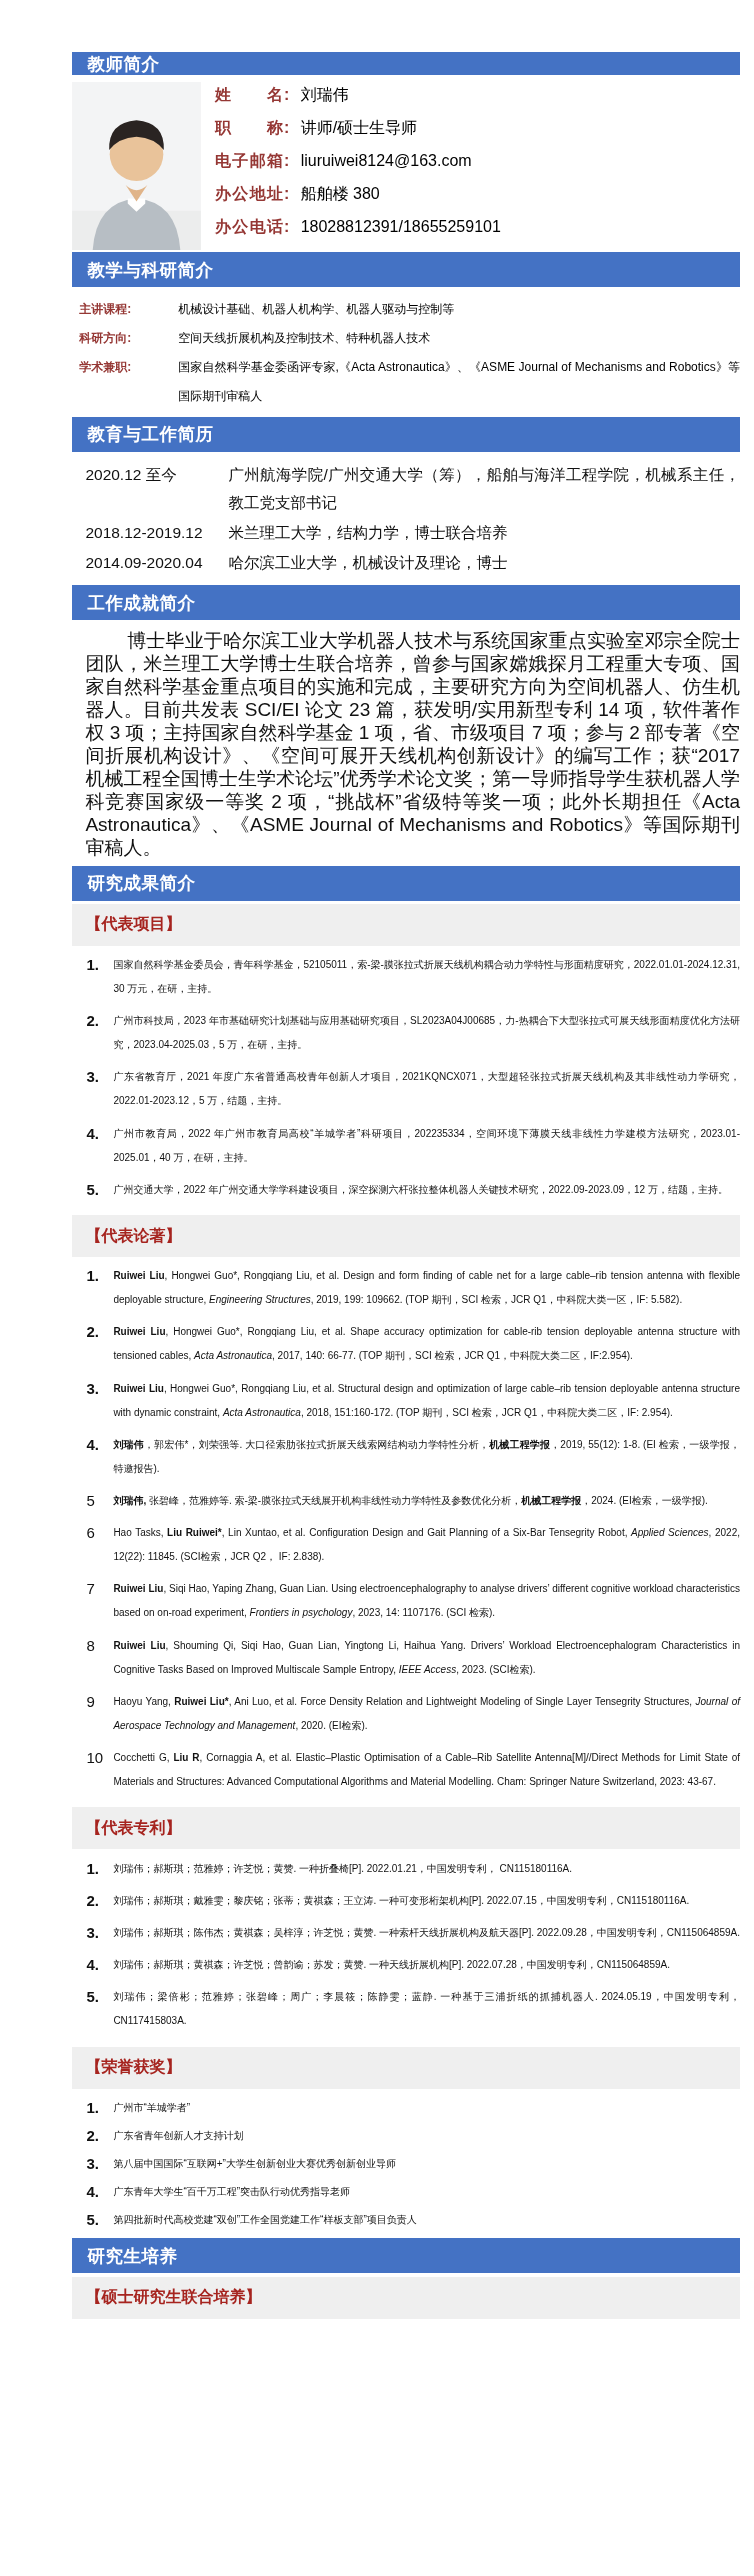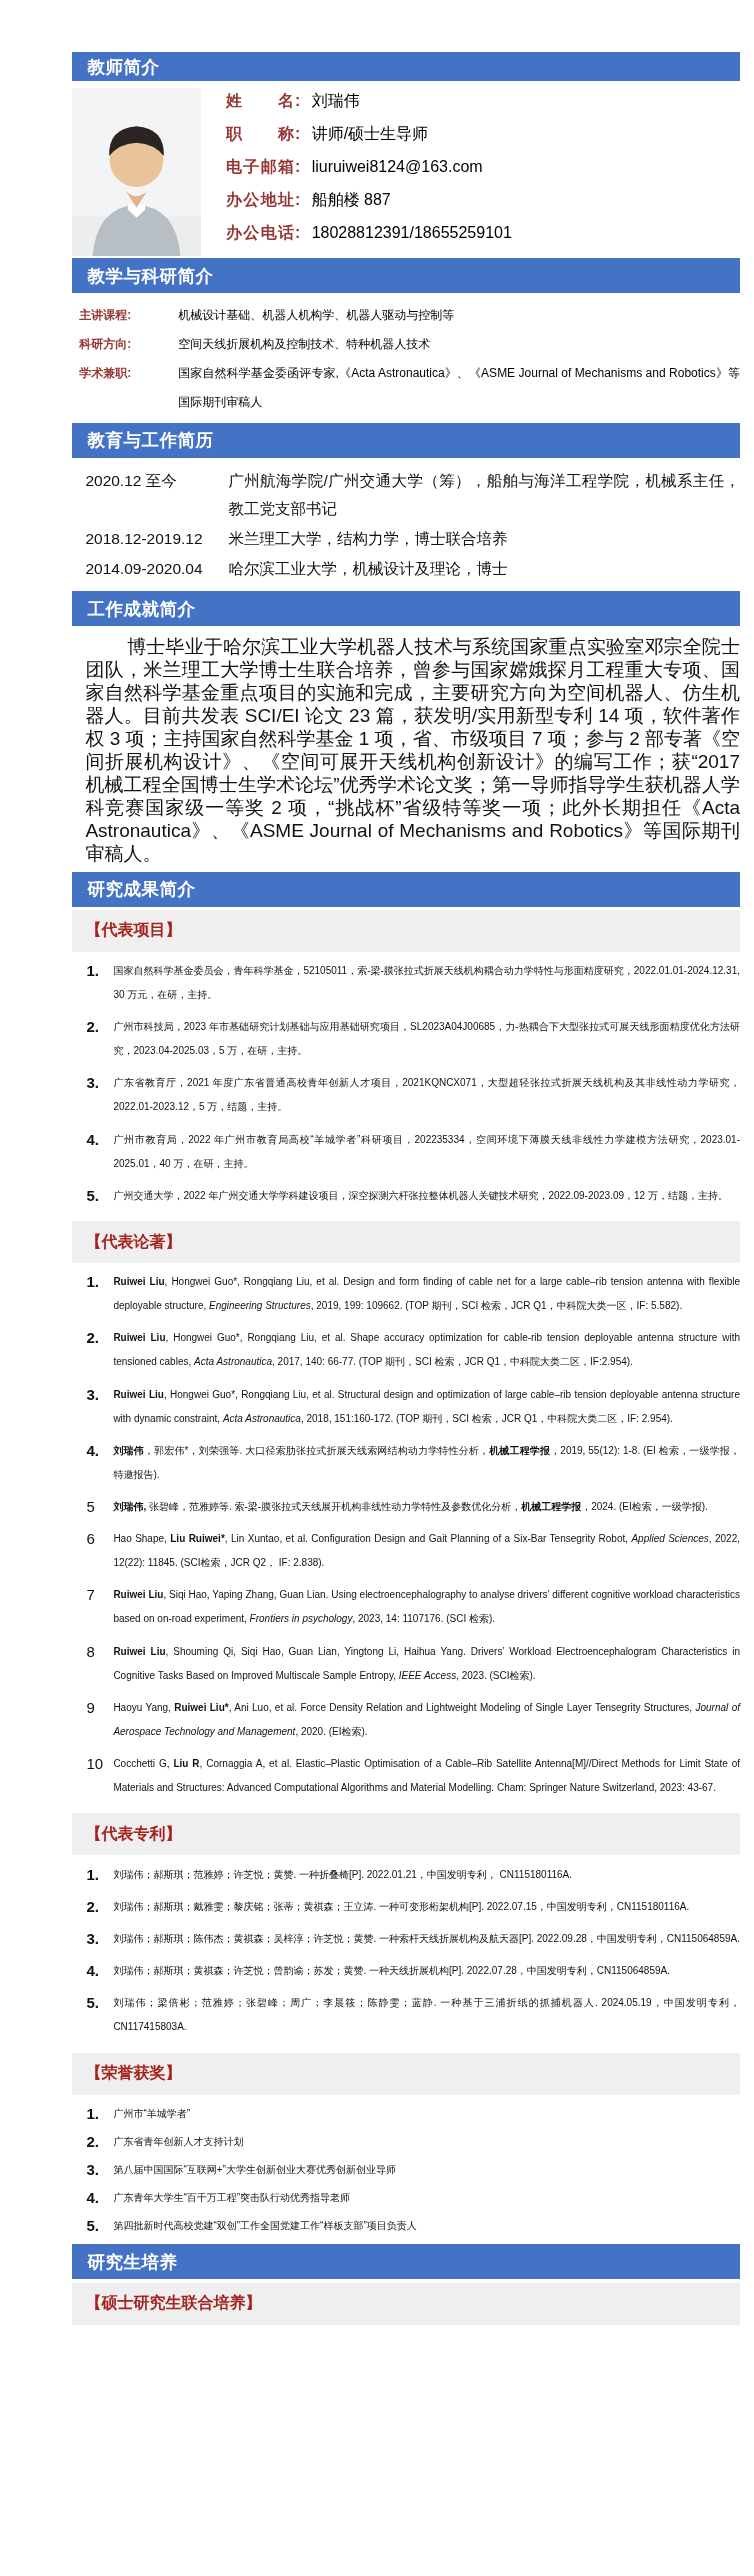--- a/index.html
+++ b/index.html
@@ -7,32 +7,32 @@
   body {
     width:754px; height:2760px; overflow:hidden;
     font-family:"Liberation Sans","DejaVu Sans",sans-serif;
     color:#111;
   }
   .page { margin-left:72px; width:668px; padding-top:52px; }
 
   
   .banner {
     background:#4472C4; color:#fff; font-weight:bold;
-    font-size:17.5px; height:29px; display:flex; align-items:center;
+    font-size:17.5px; height:23px; display:flex; align-items:center;
     padding-left:15.5px; letter-spacing:0.5px;
   }
   .banner.small { height:35px; }
 
   
   .profile { display:flex; margin-top:7.2px; height:170px; }
   .photo {
     width:129px; height:168px; background:#f4f5f6; flex:none; overflow:hidden;
   }
   .photo svg { display:block; }
-  .info { margin-left:25px; padding-top:3.1px; }
+  .info { margin-left:14px; padding-top:3.1px; }
   .info-row { display:flex; align-items:baseline; height:33px; font-size:16px; }
   .info-label { color:#953734; font-weight:bold; white-space:nowrap; }
   .spread { display:inline-block; width:68px; text-align:justify; text-align-last:justify; }
   .info-colon { color:#953734; font-weight:bold; margin-left:1px; }
   .info-value { margin-left:11.3px; color:#000; }
 
   
   .tr-block { padding:8.2px 0 5.2px 7.2px; }
   .tr-row { display:flex; font-size:12px; line-height:29px; }
   .tr-label { color:#953734; font-weight:bold; width:99px; flex:none; }
@@ -100,21 +100,21 @@
           <span class="info-value">讲师/硕士生导师</span>
         </div>
 
         <div class="info-row">
           <span class="info-label"><span class="spread">电子邮箱</span><span class="info-colon">:</span></span>
           <span class="info-value">liuruiwei8124@163.com</span>
         </div>
 
         <div class="info-row">
           <span class="info-label"><span class="spread">办公地址</span><span class="info-colon">:</span></span>
-          <span class="info-value">船舶楼 887</span>
+          <span class="info-value">船舶楼 380</span>
         </div>
 
         <div class="info-row">
           <span class="info-label"><span class="spread">办公电话</span><span class="info-colon">:</span></span>
           <span class="info-value">18028812391/18655259101</span>
         </div>
       </div>
   </div>
 
   <div class="banner small">
@@ -226,21 +226,21 @@
         <span class="text"><span class="b">刘瑞伟</span><span>，郭宏伟*，刘荣强等. 大口径索肋张拉式折展天线索网结构动力学特性分析，</span><span class="b">机械工程学报</span><span>，2019, 55(12): 1-8. (EI 检索，一级学报，特邀报告).</span></span>
       </div>
 
       <div class="item">
         <span class="num">5</span>
         <span class="text"><span class="b">刘瑞伟,</span><span> 张碧峰，范雅婷等. 索-梁-膜张拉式天线展开机构非线性动力学特性及参数优化分析，</span><span class="b">机械工程学报</span><span>，2024. (EI检索，一级学报).</span></span>
       </div>
 
       <div class="item">
         <span class="num">6</span>
-        <span class="text"><span>Hao Shape, </span><span class="b">Liu Ruiwei*</span><span>, Lin Xuntao, et al. Configuration Design and Gait Planning of a Six-Bar Tensegrity Robot, </span><span class="i">Applied Sciences</span><span>, 2022, 12(22): 11845. (SCI检索，JCR Q2， IF: 2.838).</span></span>
+        <span class="text"><span>Hao Tasks, </span><span class="b">Liu Ruiwei*</span><span>, Lin Xuntao, et al. Configuration Design and Gait Planning of a Six-Bar Tensegrity Robot, </span><span class="i">Applied Sciences</span><span>, 2022, 12(22): 11845. (SCI检索，JCR Q2， IF: 2.838).</span></span>
       </div>
 
       <div class="item">
         <span class="num">7</span>
         <span class="text"><span class="b">Ruiwei Liu</span><span>, Siqi Hao, Yaping Zhang, Guan Lian. Using electroencephalography to analyse drivers’ different cognitive workload characteristics based on on-road experiment, </span><span class="i">Frontiers in psychology</span><span>, 2023, 14: 1107176. (SCI 检索).</span></span>
       </div>
 
       <div class="item">
         <span class="num">8</span>
         <span class="text"><span class="b">Ruiwei Liu</span><span>, Shouming Qi, Siqi Hao, Guan Lian, Yingtong Li, Haihua Yang. Drivers’ Workload Electroencephalogram Characteristics in Cognitive Tasks Based on Improved Multiscale Sample Entropy, </span><span class="i">IEEE Access</span><span>, 2023. (SCI检索).</span></span>

